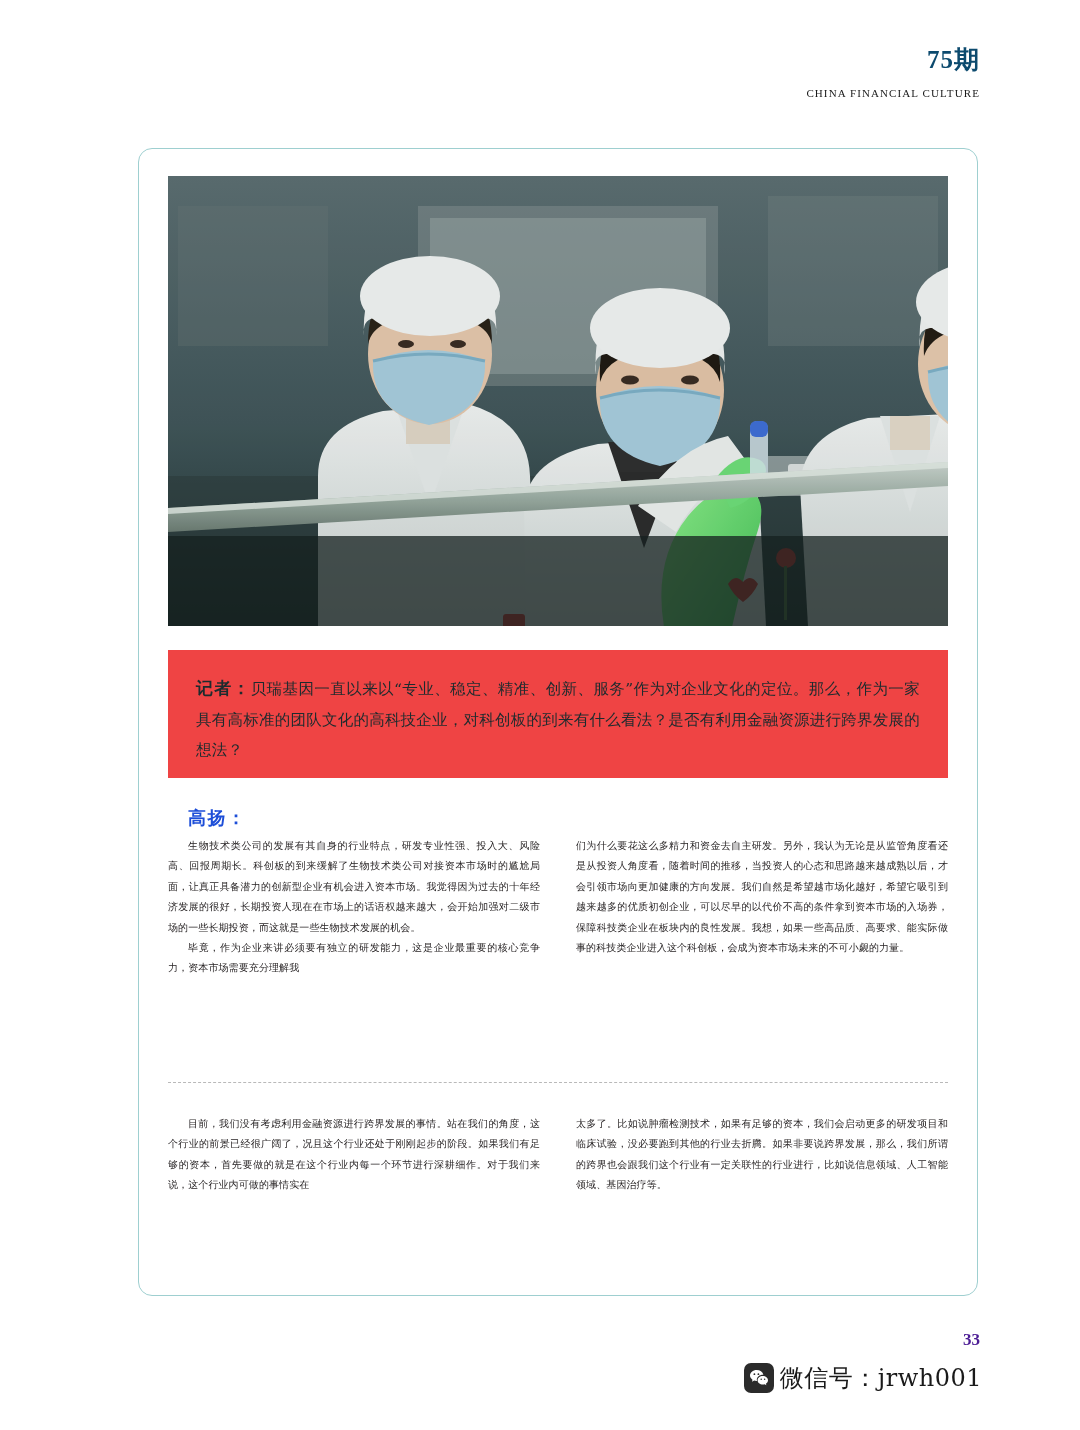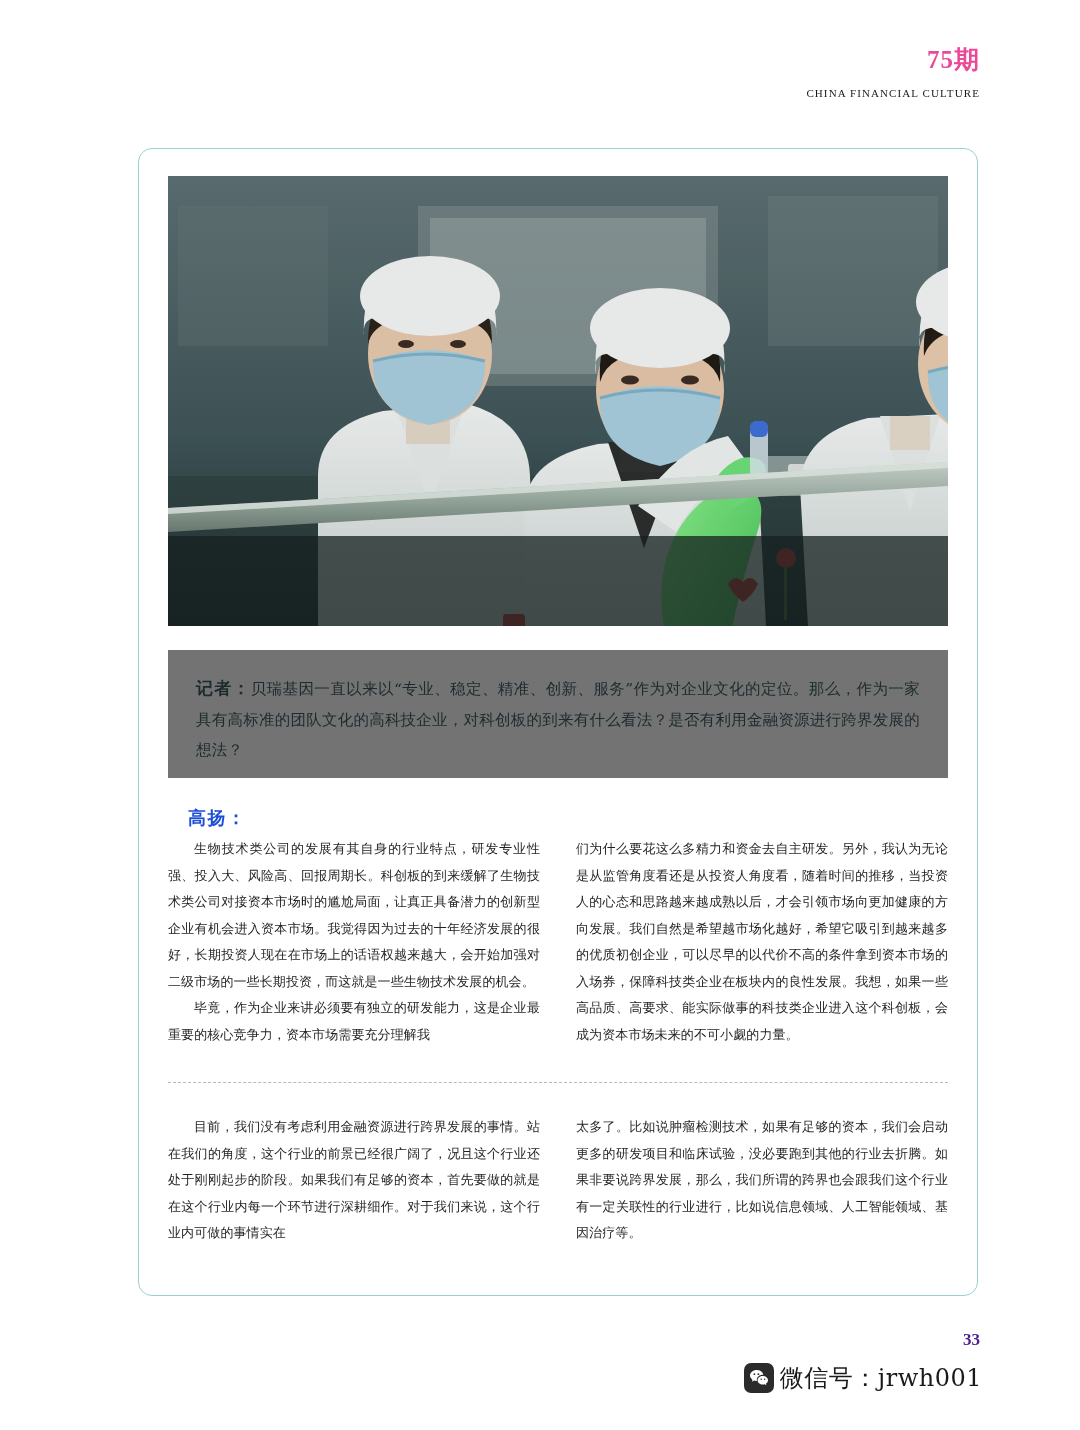--- a/index.html
+++ b/index.html
@@ -23,21 +23,21 @@
     right: 100px;
     text-align: right;
     width: 420px;
   }
   .issue-number {
     font-family: "Liberation Serif", serif;
     font-weight: bold;
     font-size: 25px;
     letter-spacing: 1px;
     line-height: 1.1;
-    color: #ec4899;
+    color: #0c4a6e;
   }
   .magazine-name {
     font-family: "Liberation Serif", serif;
     font-size: 11px;
     letter-spacing: 1.1px;
     margin-top: 13px;
     color: #1a1a1a;
   }
 
   
@@ -64,21 +64,21 @@
   }
   .photo svg { display: block; }
 
   
   .question-block {
     position: absolute;
     left: 168px;
     top: 650px;
     width: 780px;
     height: 128px;
-    background: #737373;
+    background: #ef4444;
     box-sizing: border-box;
     padding: 22px 28px 0 28px;
   }
   .question-text {
     font-family: "DejaVu Serif", serif;
     font-size: 15.5px;
     line-height: 1.95;
     color: #1d2b2e;
     text-align: justify;
     letter-spacing: 0.2px;
@@ -110,21 +110,21 @@
   .columns {
     display: flex;
     gap: 36px;
   }
   .column {
     width: 372px;
   }
   .column p {
     margin: 0;
     font-family: "DejaVu Serif", serif;
-    font-size: 13px;
+    font-size: 10px;
     line-height: 2.04;
     text-align: justify;
     text-justify: inter-ideograph;
     color: #231f20;
     letter-spacing: 0.1px;
   }
   .column p.indent {
     text-indent: 2em;
   }
 

